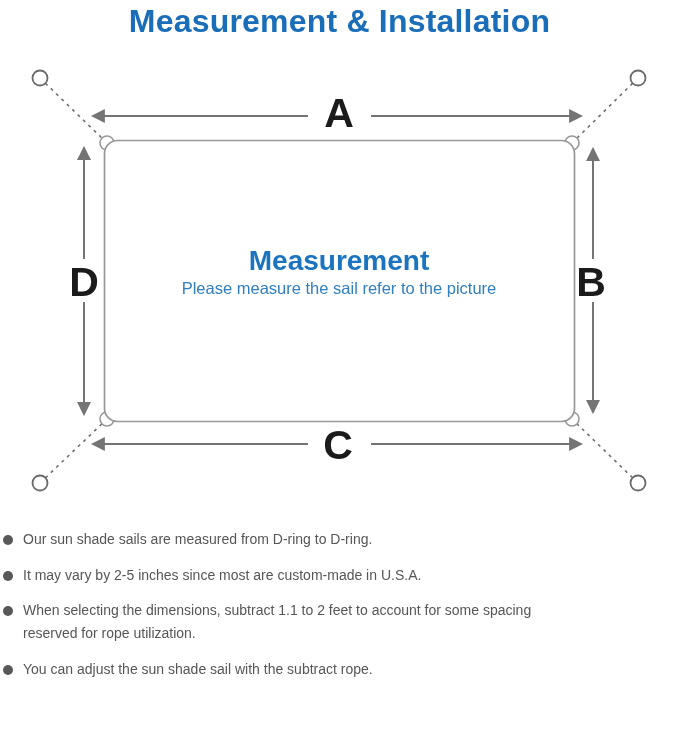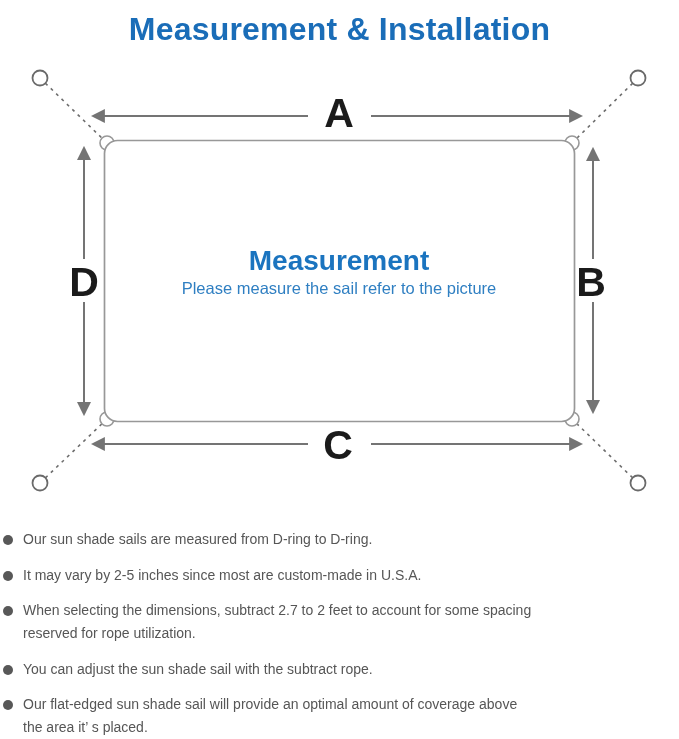--- a/index.html
+++ b/index.html
@@ -6,21 +6,21 @@
   .page {
     position: relative;
     width: 679px;
     height: 739px;
     background: #ffffff;
     overflow: hidden;
     font-family: "Liberation Sans", sans-serif;
   }
   .title {
     position: absolute;
-    top: 8px;
+    top: 0px;
     left: 0;
     width: 679px;
     margin: 0;
     text-align: center;
     font-size: 32px;
     line-height: 42px;
     font-weight: bold;
     color: #1a6db8;
     letter-spacing: 0.2px;
   }
@@ -136,27 +136,22 @@
     <li class="note-item">
       <span class="dot"></span>
       <span class="note-text">Our sun shade sails are measured from D-ring to D-ring.</span>
     </li>
     <li class="note-item">
       <span class="dot"></span>
       <span class="note-text">It may vary by 2-5 inches since most are custom-made in U.S.A.</span>
     </li>
     <li class="note-item">
       <span class="dot"></span>
-      <span class="note-text">When selecting the dimensions, subtract 2.7 to 2 feet to account for some spacing
+      <span class="note-text">When selecting the dimensions, subtract 1.1 to 2 feet to account for some spacing
 reserved for rope utilization.</span>
     </li>
     <li class="note-item">
       <span class="dot"></span>
       <span class="note-text">You can adjust the sun shade sail with the subtract rope.</span>
     </li>
-    <li class="note-item">
-      <span class="dot"></span>
-      <span class="note-text">Our flat-edged sun shade sail will provide an optimal amount of coverage above
-the area it’ s placed.</span>
-    </li>
   </ul>
 
 </div>
 
 </body></html>

